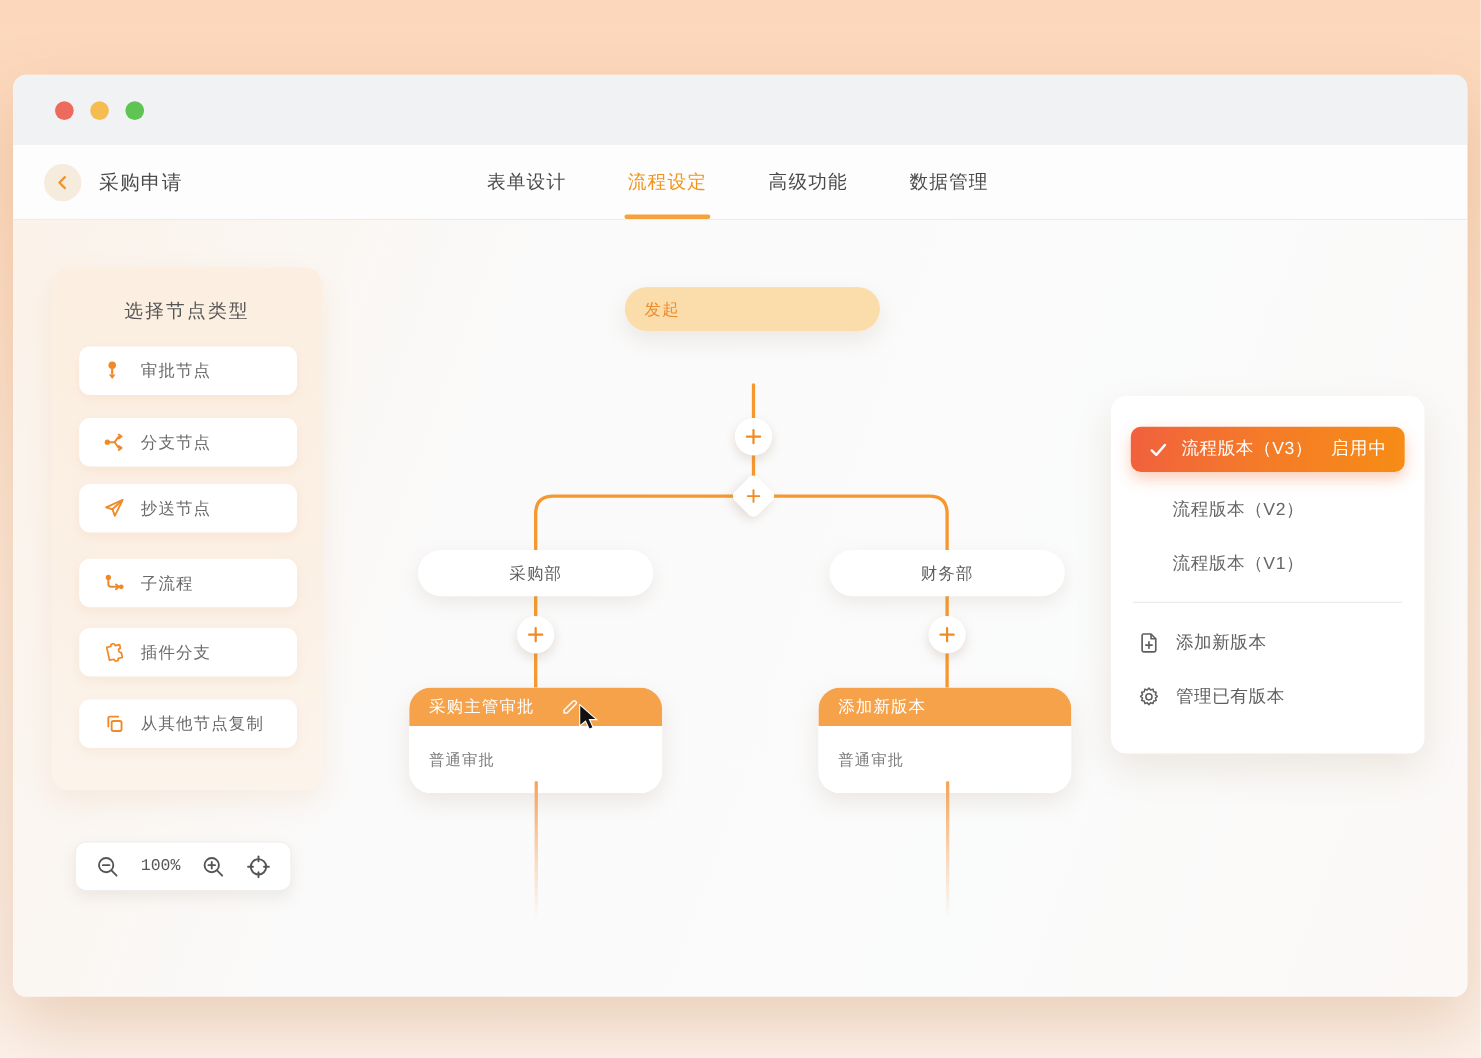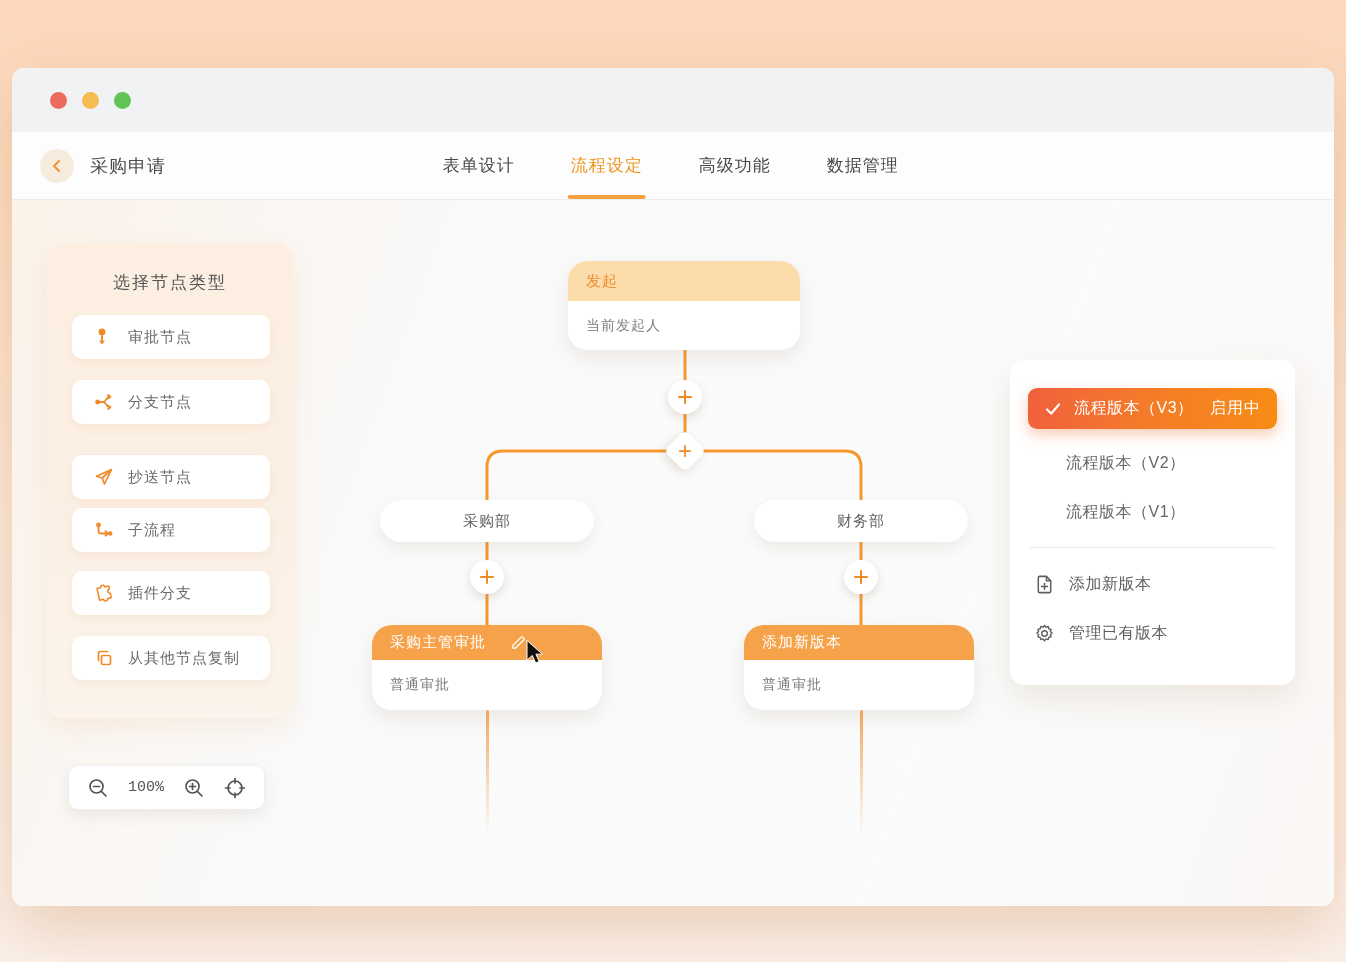--- a/index.html
+++ b/index.html
@@ -82,21 +82,21 @@
     position: absolute; width: 232px; border-radius: 20px; background: #fff;
     box-shadow: 0 8px 20px rgba(150, 120, 90, 0.14); overflow: hidden; cursor: pointer;
   }
   .flow-card .card-head { height: 40px; display: flex; align-items: center; padding: 0 18px; font-size: 15px; letter-spacing: 1px; }
   .flow-card .card-body { background: #fff; display: flex; align-items: center; padding: 0 18px; font-size: 14px; color: #7e7e7e; letter-spacing: 1px; }
   .start-card { left: 556px; top: 61px; }
   .start-card .card-head { background: #fbdcab; color: #ee8c2f; }
   .start-card .card-body { height: 49px; }
   .approve-card { width: 230px; }
   .approve-card .card-head { background: #f6a24a; color: #fff; gap: 24px; height: 35px; }
-  .approve-card .card-body { height: 50px; }
+  .approve-card .card-body { height: 61px; }
 
   .cond-pill {
     position: absolute; width: 214px; height: 42px; background: #fff; border-radius: 21px;
     box-shadow: 0 6px 16px rgba(150, 120, 90, 0.13); display: flex; align-items: center;
     justify-content: center; font-size: 15px; color: #5e5e5e; letter-spacing: 1px; cursor: pointer;
   }
 
   .plus-btn {
     position: absolute; width: 34px; height: 34px; border-radius: 50%; background: #fff;
     box-shadow: 0 4px 10px rgba(150, 120, 90, 0.22); display: flex; align-items: center;
@@ -191,21 +191,21 @@
 
       <div class="palette-item" style="top:137px">
         <svg class="pal-icon" viewBox="0 0 20 20">
           <circle cx="3.6" cy="10" r="2.4" fill="currentColor"></circle>
           <path d="M6 10 H9.5 M9.5 10 C12 10 12 4.8 15 4.8 M9.5 10 C12 10 12 15.2 15 15.2" fill="none" stroke="currentColor" stroke-width="1.8" stroke-linecap="round"></path>
           <path d="M14 3 L16.5 4.8 L14 6.6 M14 13.4 L16.5 15.2 L14 17" fill="none" stroke="currentColor" stroke-width="1.8" stroke-linecap="round" stroke-linejoin="round"></path>
         </svg>
         <span class="label">分支节点</span>
       </div>
 
-      <div class="palette-item" style="top:212px">
+      <div class="palette-item" style="top:197px">
         <svg class="pal-icon" viewBox="0 0 20 20">
           <path d="M17.5 2.5 L2.5 9.2 L8.2 11 L10.4 17 Z" fill="none" stroke="currentColor" stroke-width="1.7" stroke-linejoin="round"></path>
           <path d="M8.2 11 L17.5 2.5" fill="none" stroke="currentColor" stroke-width="1.7" stroke-linejoin="round"></path>
         </svg>
         <span class="label">抄送节点</span>
       </div>
 
       <div class="palette-item" style="top:265px">
         <svg class="pal-icon" viewBox="0 0 20 20">
           <circle cx="4.5" cy="5" r="2.4" fill="currentColor"></circle>
@@ -249,21 +249,20 @@
         <circle cx="11" cy="11" r="7" fill="none" stroke="currentColor" stroke-width="1.7"></circle>
         <line x1="11" y1="1.5" x2="11" y2="6" stroke="currentColor" stroke-width="1.7" stroke-linecap="round"></line>
         <line x1="11" y1="16" x2="11" y2="20.5" stroke="currentColor" stroke-width="1.7" stroke-linecap="round"></line>
         <line x1="1.5" y1="11" x2="6" y2="11" stroke="currentColor" stroke-width="1.7" stroke-linecap="round"></line>
         <line x1="16" y1="11" x2="20.5" y2="11" stroke="currentColor" stroke-width="1.7" stroke-linecap="round"></line>
       </svg>
     </div>
 
     <div class="flow-card start-card">
       <div class="card-head">发起</div>
-      <div class="card-body">当前发起人</div>
     </div>
 
     <div class="plus-btn" style="left:656px; top:180px">
       <svg width="16" height="16" viewBox="0 0 16 16">
         <line x1="8" y1="2" x2="8" y2="14" stroke="currentColor" stroke-width="2" stroke-linecap="round"></line>
         <line x1="2" y1="8" x2="14" y2="8" stroke="currentColor" stroke-width="2" stroke-linecap="round"></line>
       </svg>
     </div>
 
     <div class="diamond-btn" style="left:658px; top:236px">

